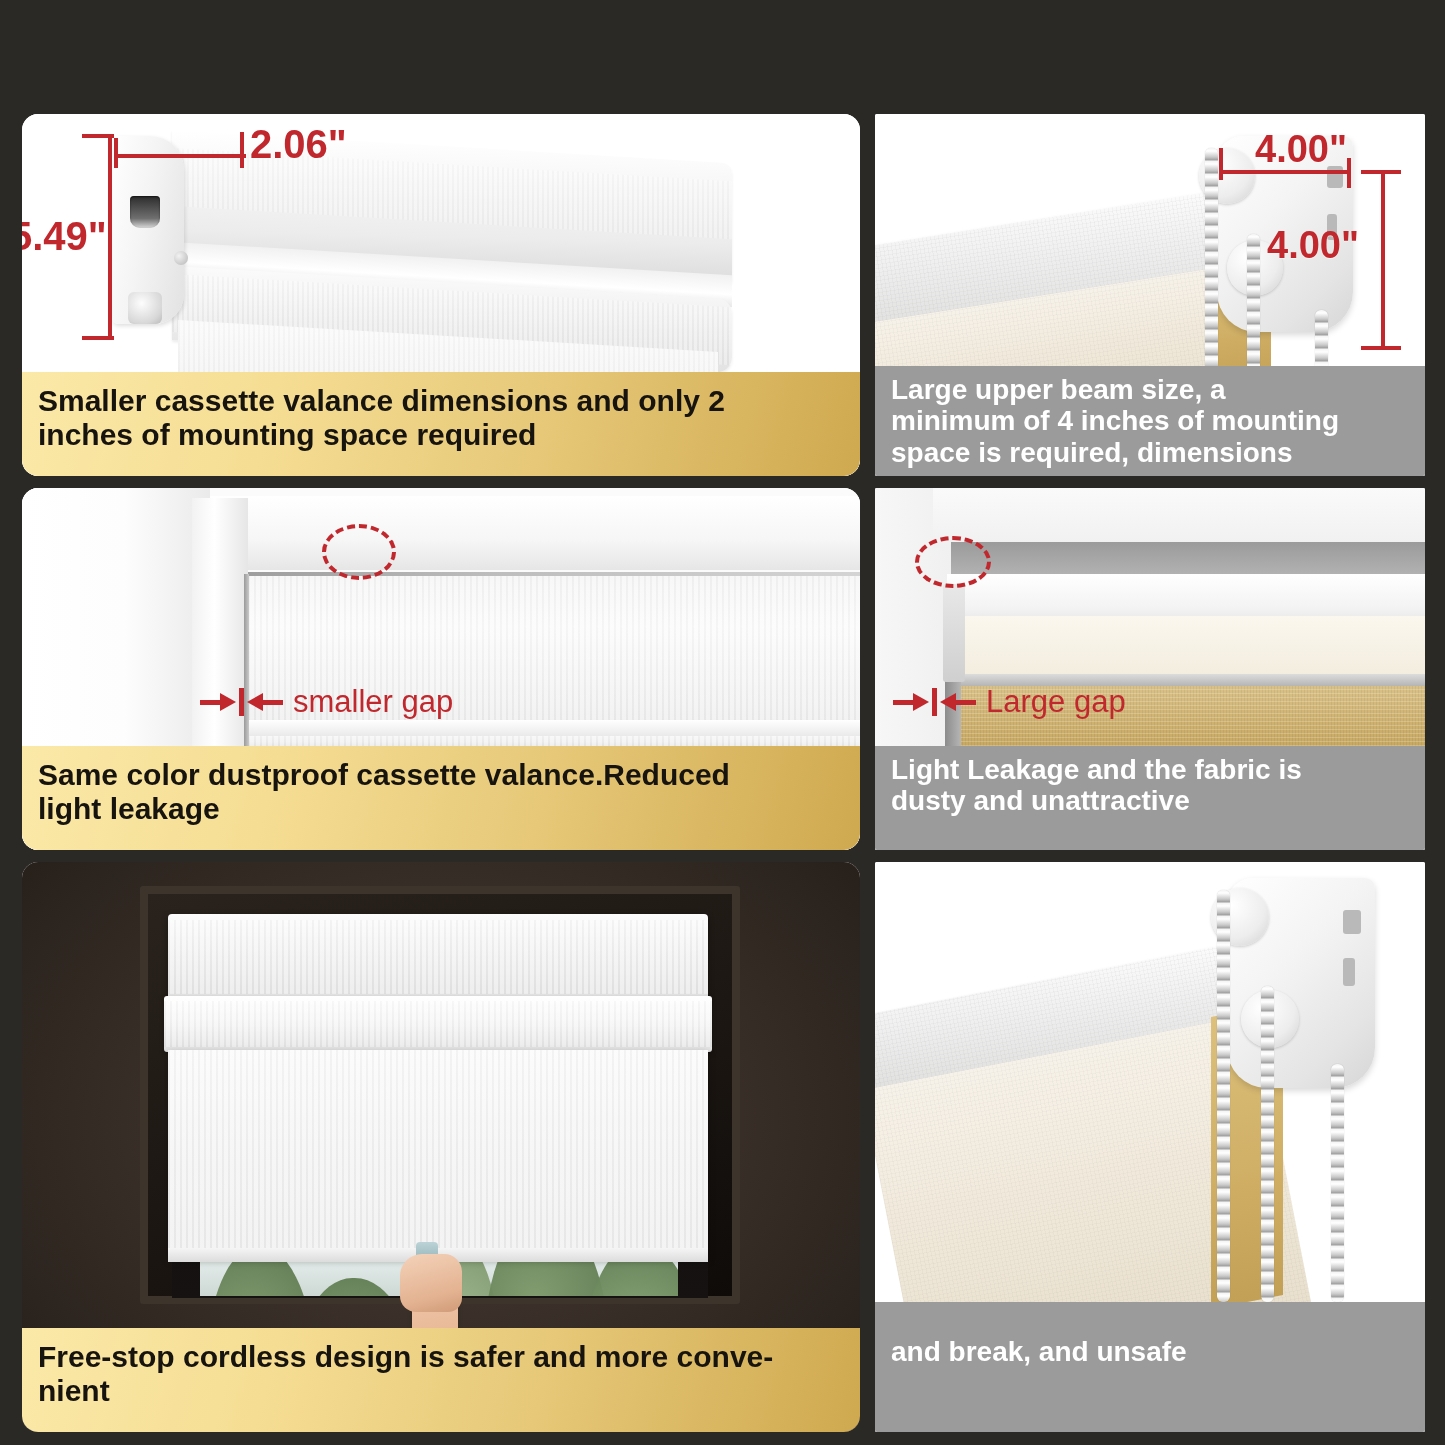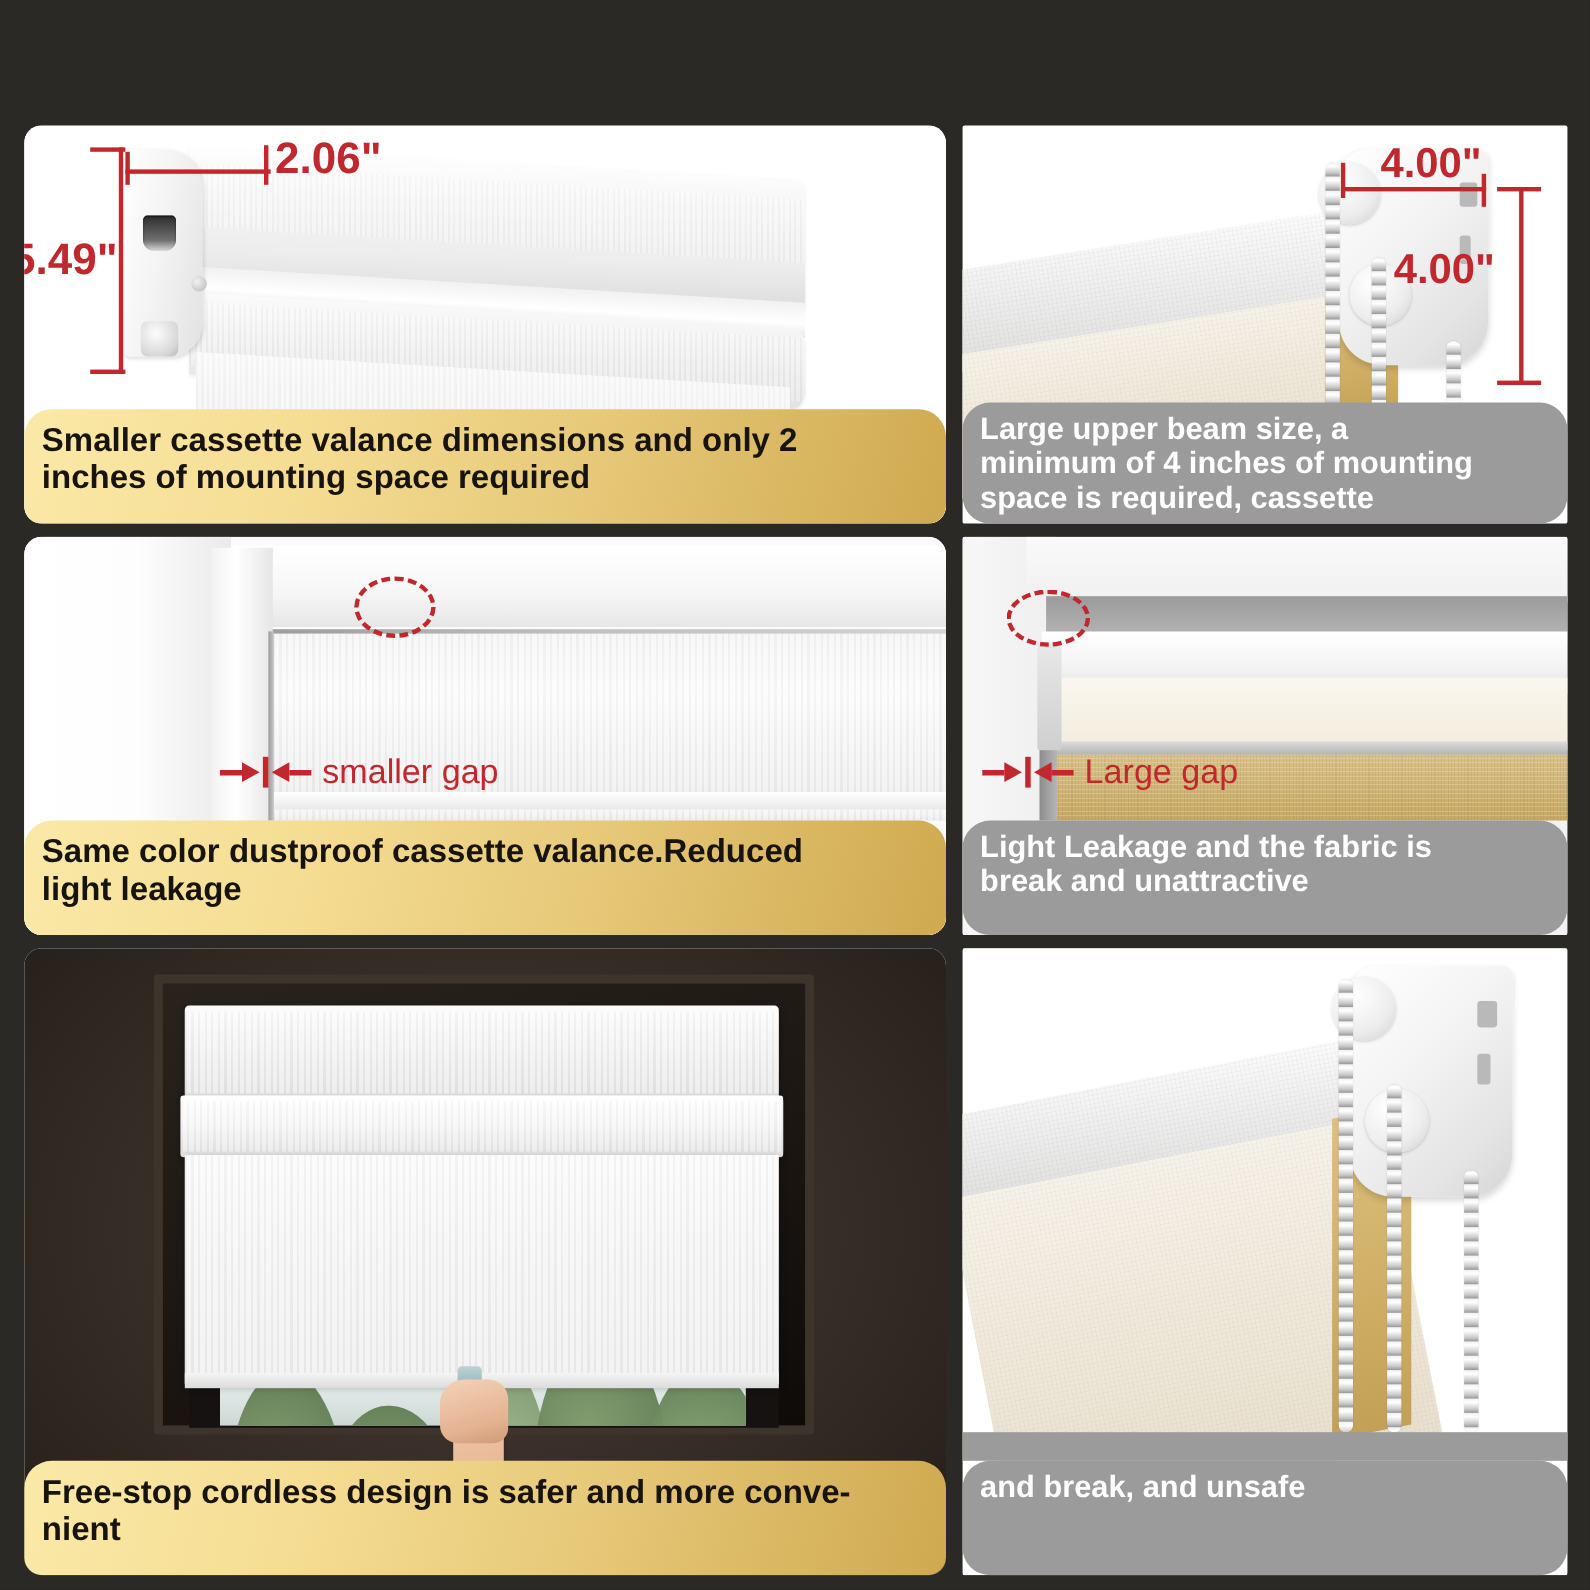--- a/index.html
+++ b/index.html
@@ -33,21 +33,21 @@
   .row1 { top: 6px;   height: 362px; }
   .row2 { top: 380px; height: 362px; }
   .row3 { top: 754px; height: 570px; }
 
   .photo { position: absolute; left: 0; right: 0; top: 0; bottom: 0; background: #fff; }
 
   
   .cap {
     position: absolute; left: 0; right: 0; bottom: 0;
     padding: 12px 16px 14px 16px;
-    font-weight: bold; line-height: 1.12; border-radius: 25px;
+    font-weight: bold; line-height: 1.12;
   }
   .cap.gold {
     background: linear-gradient(105deg,#fbe9a8 0%,#f5dd93 30%,#e6c878 62%,#cfa94f 100%);
     color: #17140f; font-size: 30px; height: 104px;
     border-bottom-left-radius: 16px; border-bottom-right-radius: 16px;
   }
   .cap.gray {
     background: #9b9b9b; color: #ffffff; font-size: 28px; height: 104px;
     padding-top: 8px;
   }
@@ -395,21 +395,21 @@
         <div class="dim-label" style="left:380px; top:14px; font-size:38px;">4.00"</div>
 
         <div class="dim-line" style="left:506px; top:56px;  width:4px;  height:180px;"></div>
         <div class="dim-line" style="left:486px; top:56px;  width:40px; height:4px;"></div>
         <div class="dim-line" style="left:486px; top:232px; width:40px; height:4px;"></div>
         <div class="dim-label" style="left:392px; top:110px; font-size:38px;">4.00"</div>
       </div>
       <div class="cap gray tall">
         <span class="l">Large upper beam size, a</span>
         <span class="l">minimum of 4 inches of mounting</span>
-        <span class="l">space is required, cassette</span>
+        <span class="l">space is required, dimensions</span>
       </div>
     </div>
 
     <div class="panel left row2">
       <div class="photo">
         <div class="p3-bg"></div>
         <div class="p3-outer"></div>
         <div class="p3-head"></div>
         <div class="p3-shade-top"></div>
         <div class="p3-rail"></div>
@@ -452,21 +452,21 @@
           <div class="shaft-r"></div>
             <div class="arrow-r"></div>
           <div class="tick"></div>
           <div class="arrow-l"></div>
             <div class="shaft-l"></div>
           <span class="gtext">Large gap</span>
         </div>
       </div>
       <div class="cap gray">
         <span class="l">Light Leakage and the fabric is</span>
-        <span class="l">break and unattractive</span>
+        <span class="l">dusty and unattractive</span>
       </div>
     </div>
 
     <div class="panel left row3">
       <div class="photo">
         <div class="p5-bg"></div>
         <div class="p5-frame"></div>
         <div class="p5-glass"></div>
         <div class="p5-sky">
           <div class="p5-tree" style="left:6px;   top:22px;  width:110px; height:260px;"></div>

